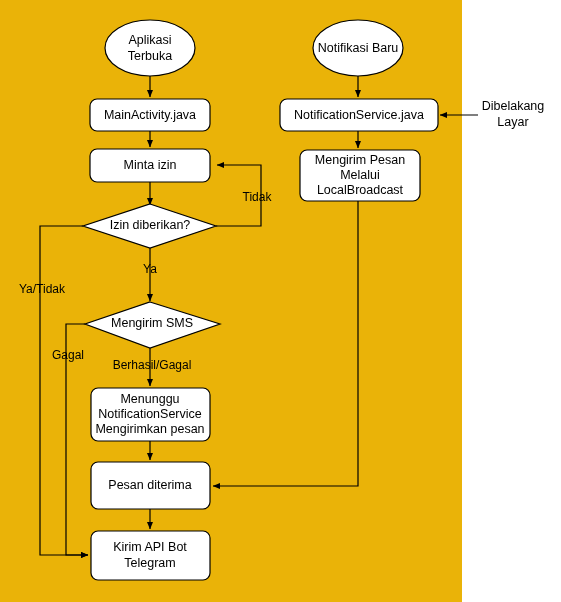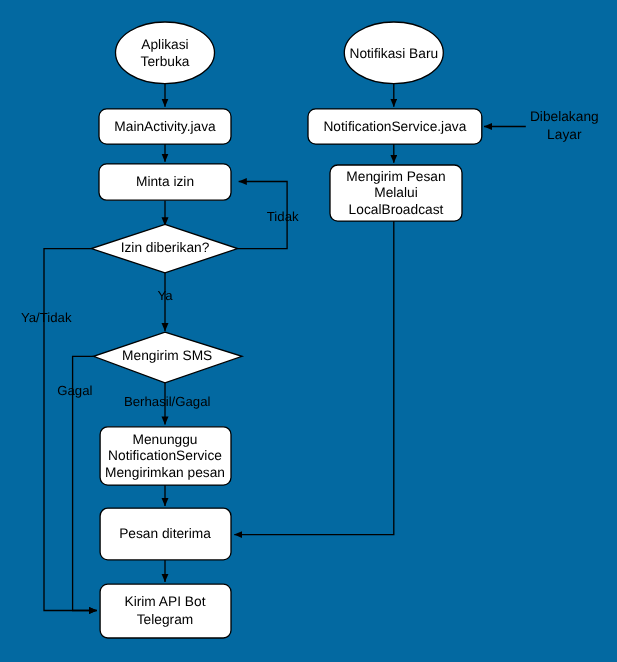--- a/index.html
+++ b/index.html
@@ -8,23 +8,23 @@
     background: #ffffff;
   }
   body {
     width: 561px;
     height: 602px;
     font-family: "Liberation Sans", sans-serif;
     overflow: hidden;
   }
   #flowchart-root {
     position: relative;
-    width: 561px;
+    width: 462px;
     height: 602px;
-    background: #0369a1;
+    background: #eab308;
   }
   svg.diagram {
     display: block;
     width: 561px;
     height: 602px;
   }
   .node-shape {
     fill: #ffffff;
     stroke: #000000;
     stroke-width: 1.2;

